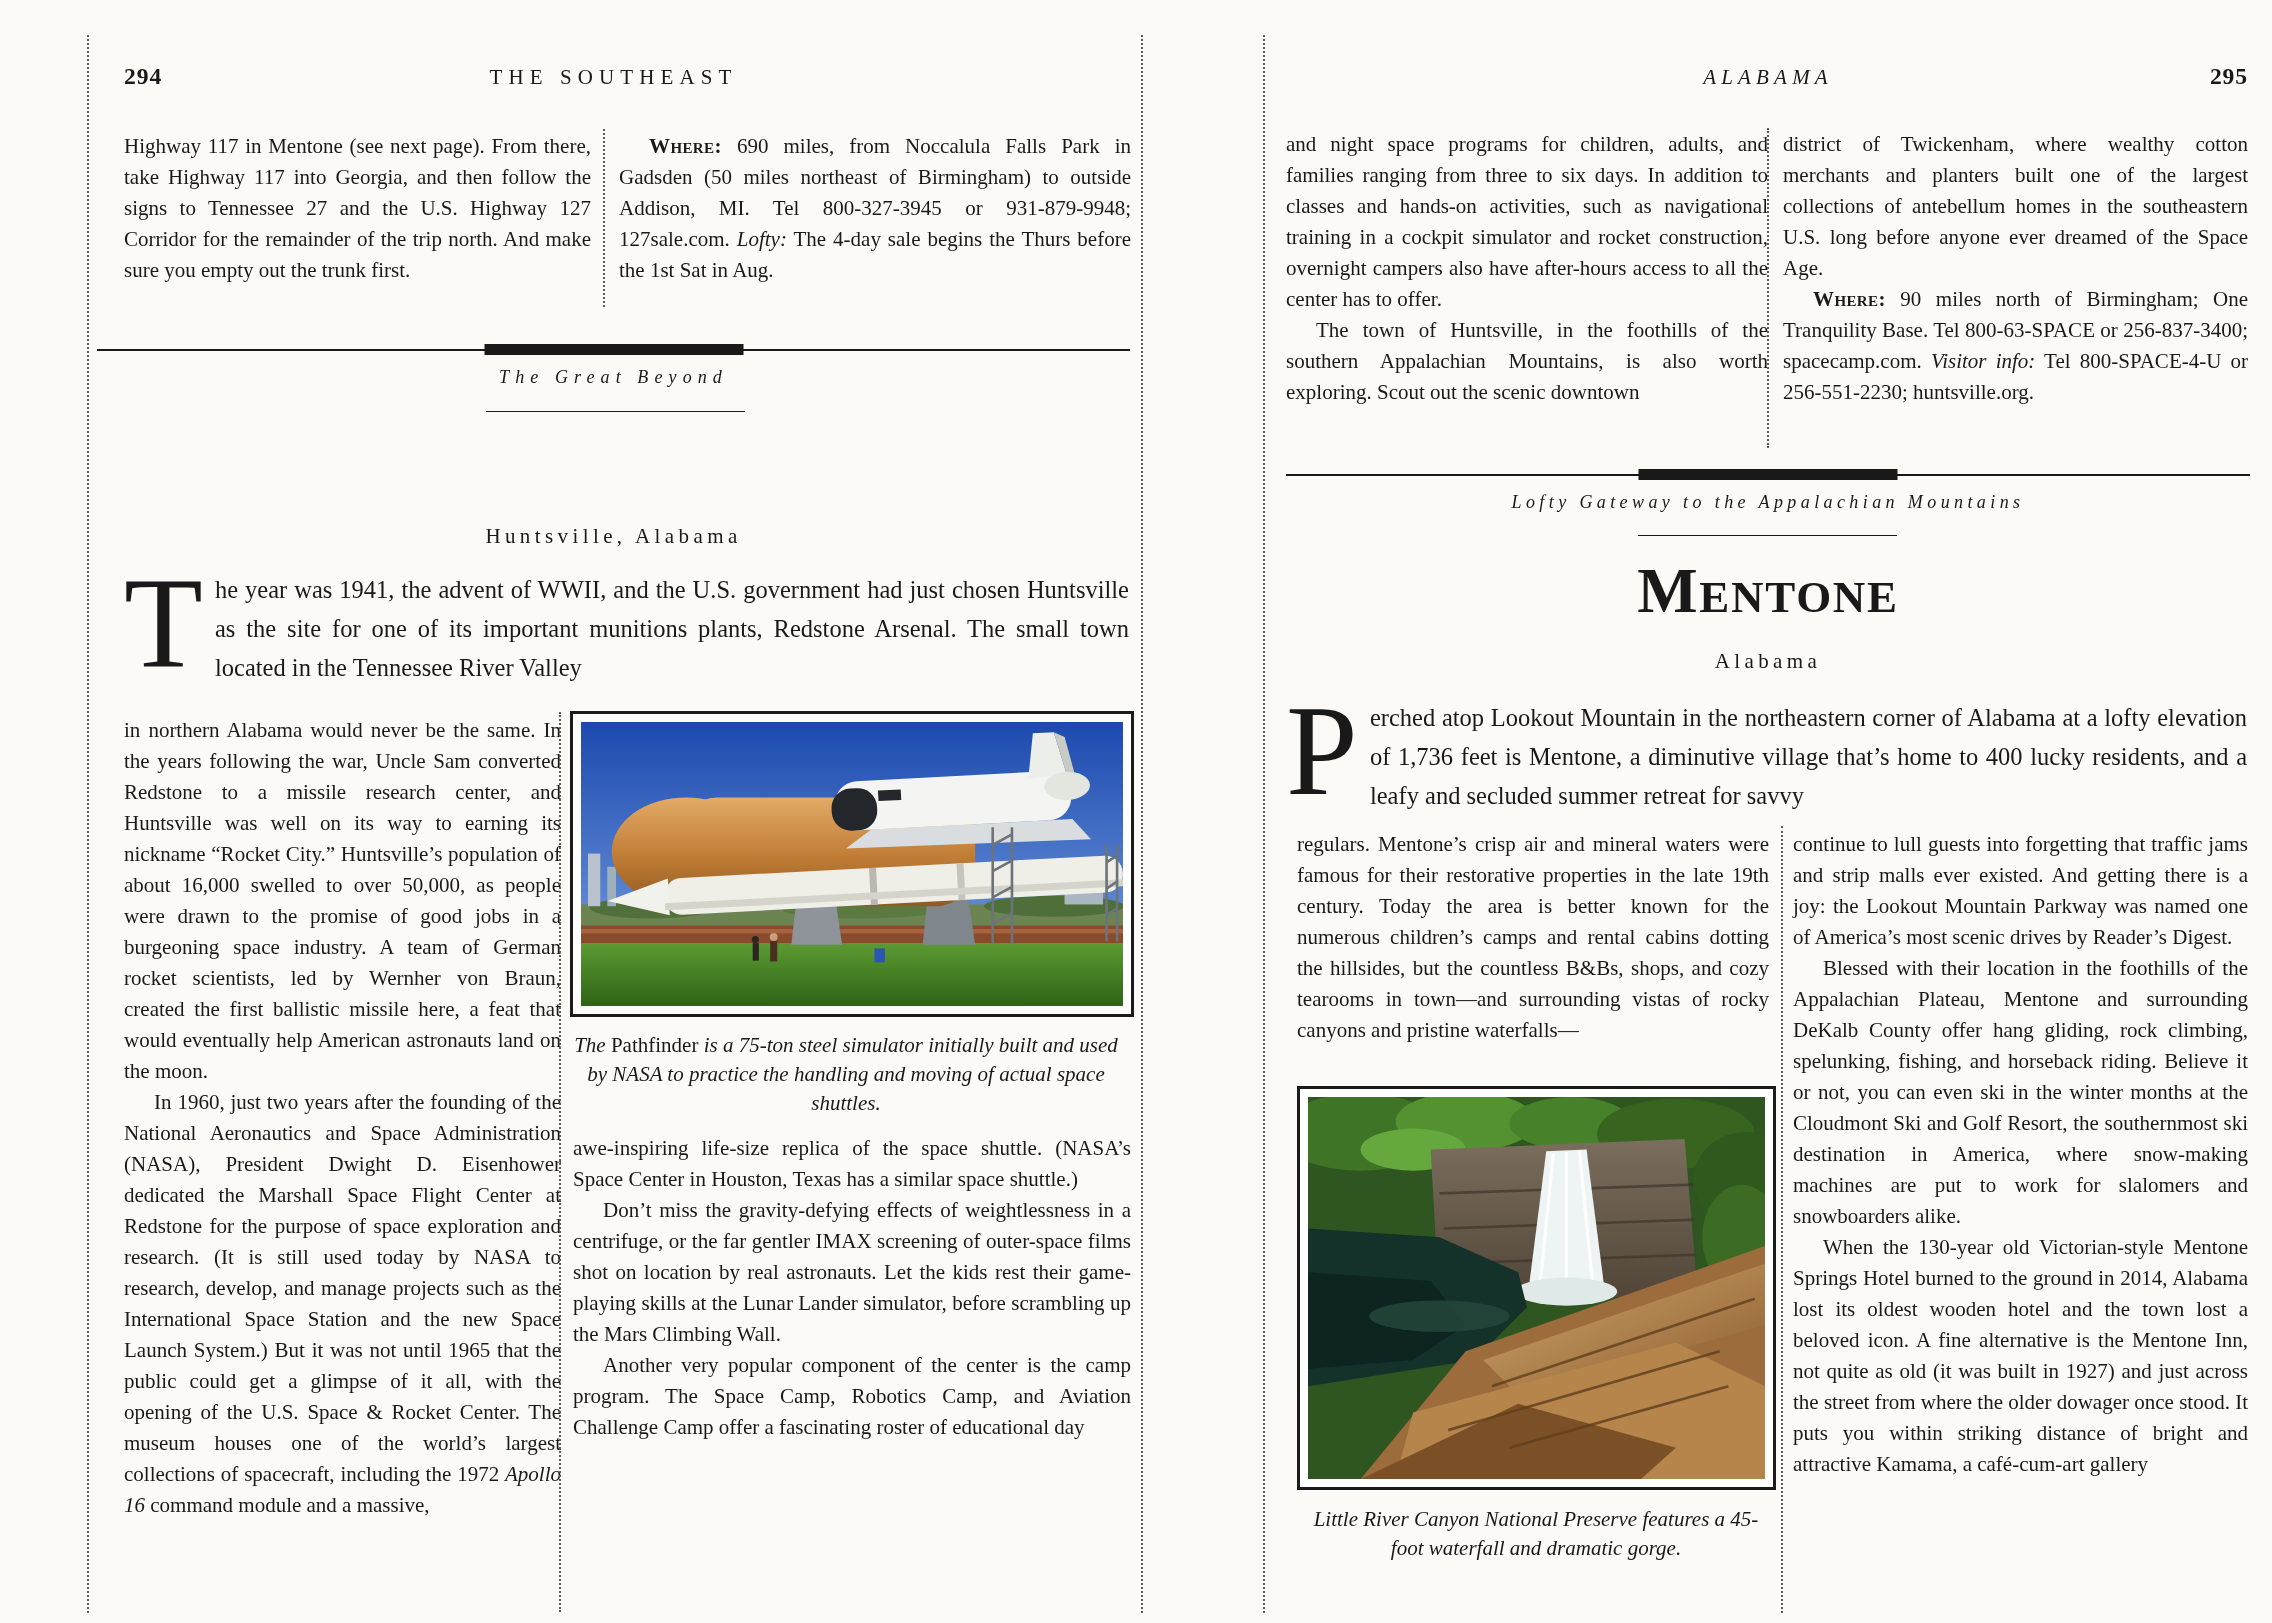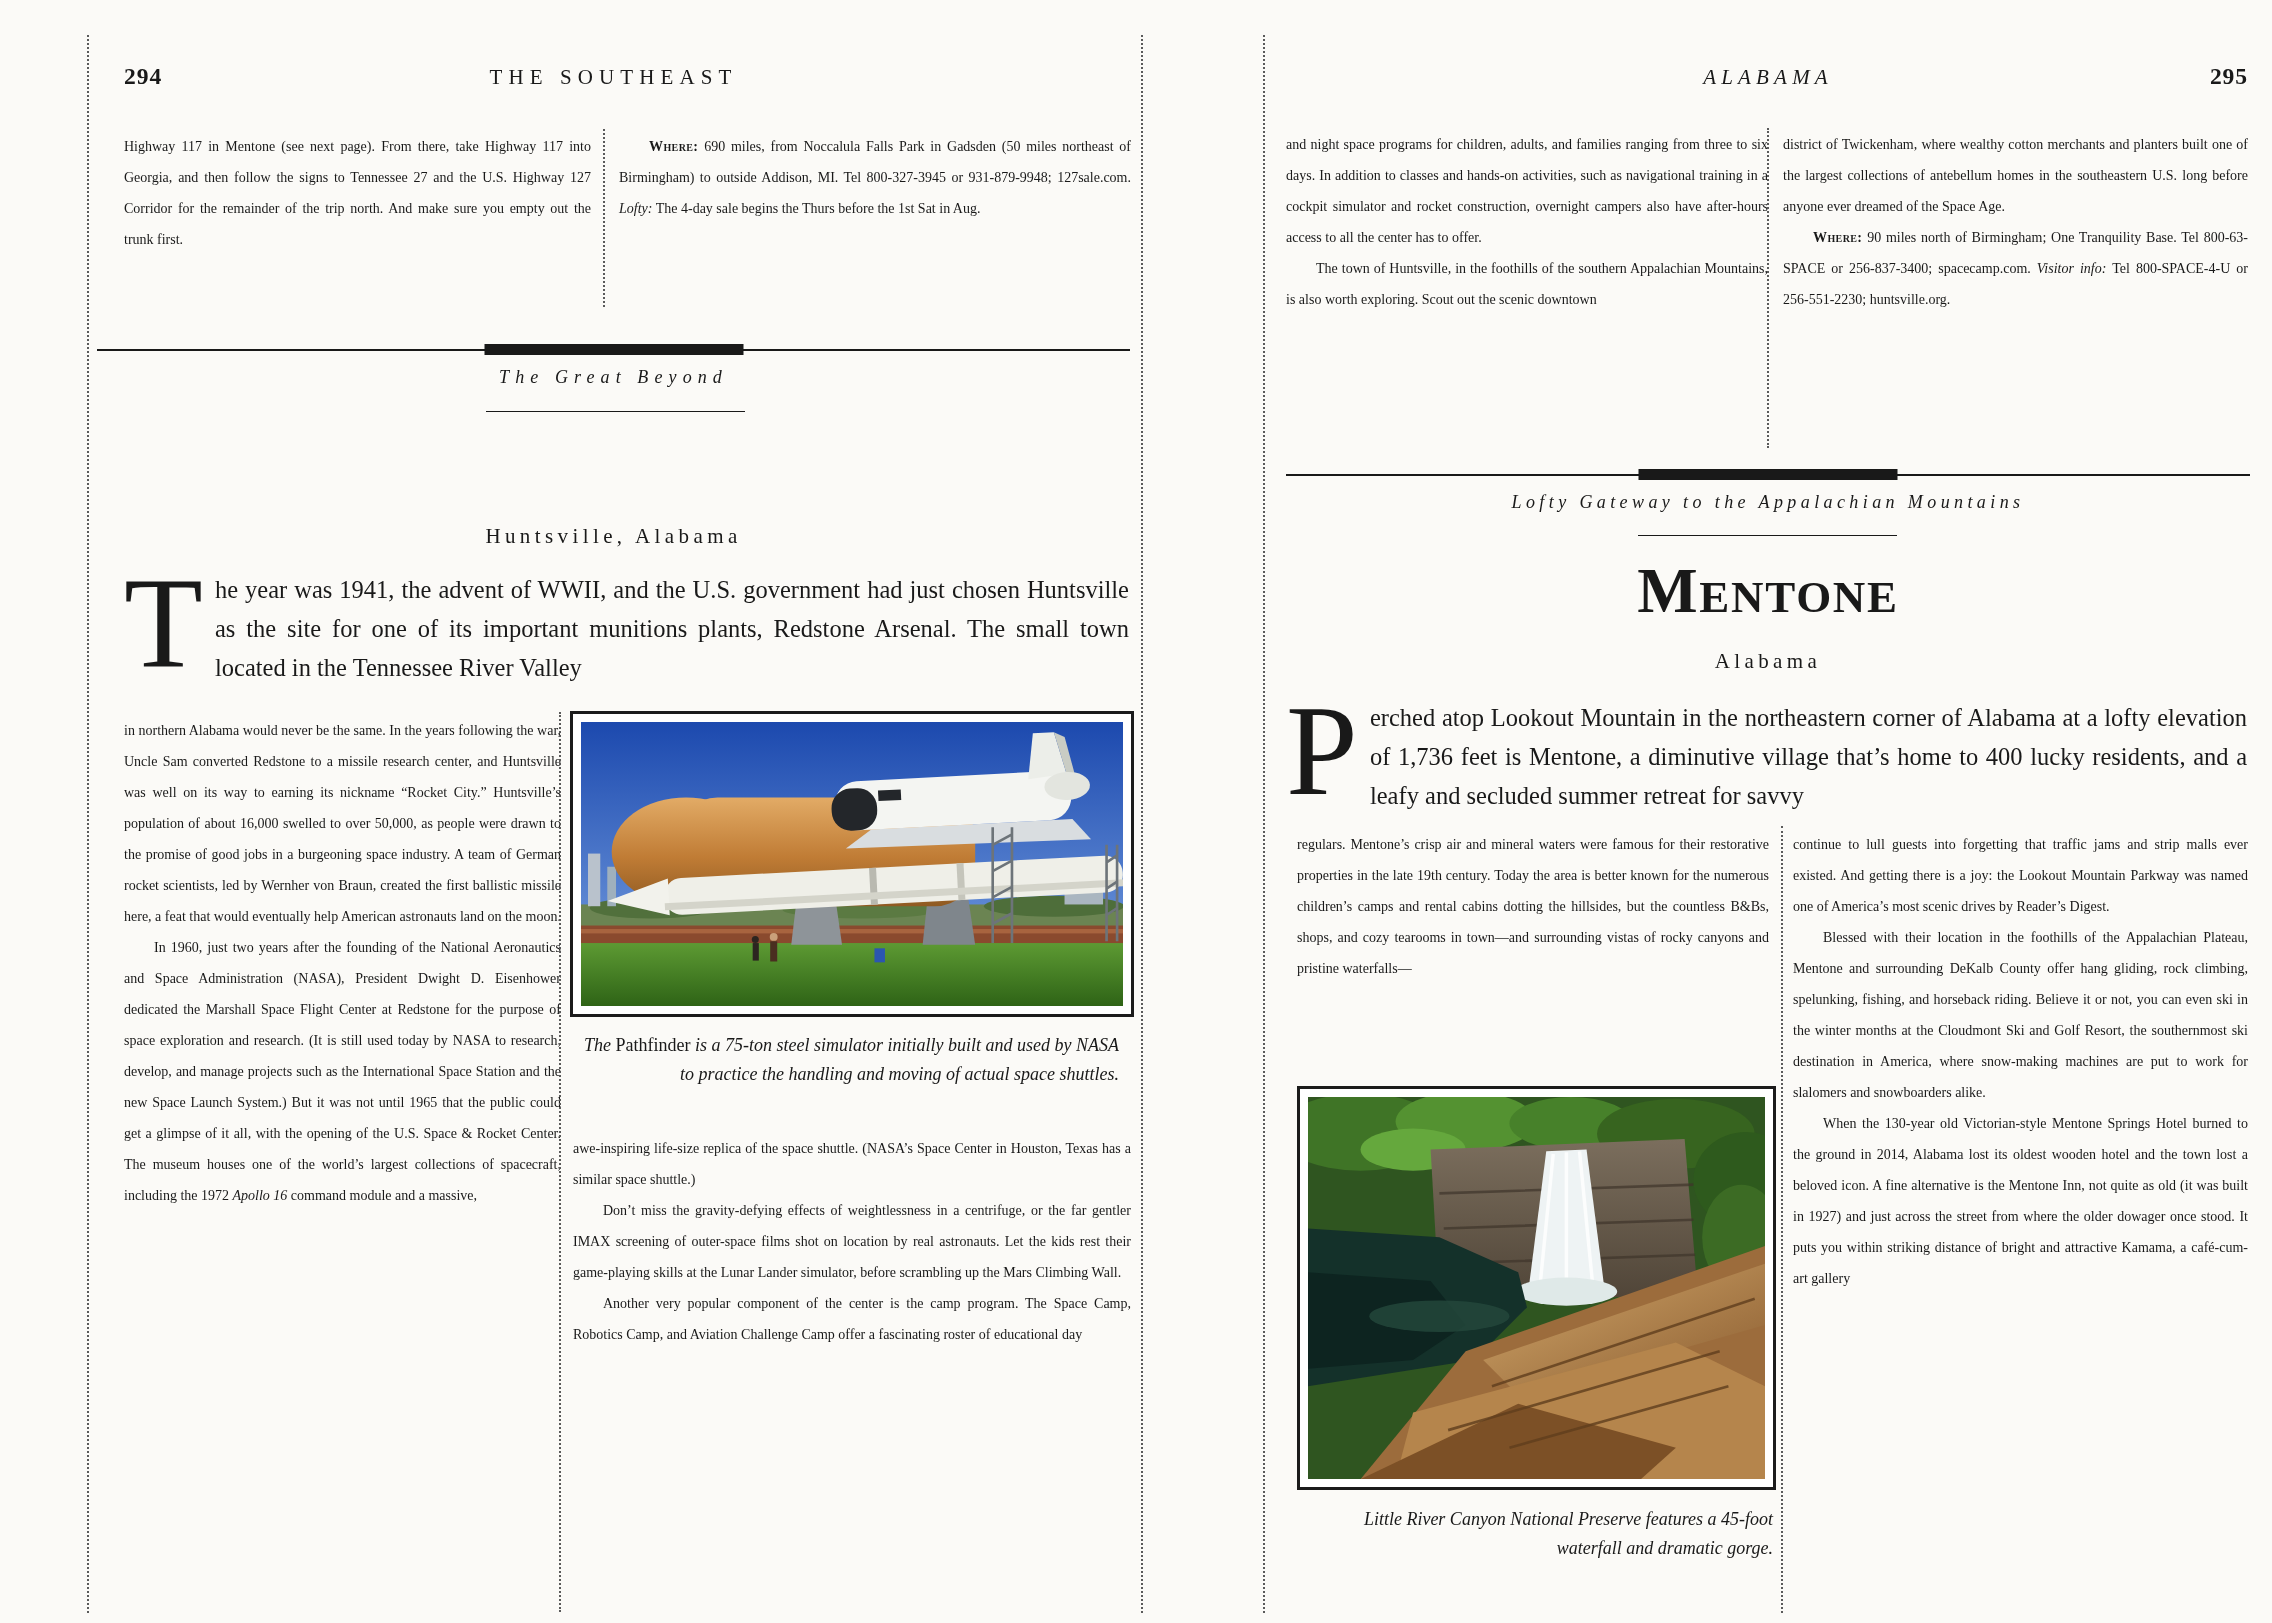--- a/index.html
+++ b/index.html
@@ -2,37 +2,37 @@
 <html lang="en" style="font-size:14px"><head>
 <meta charset="utf-8">
 <style>
   html,body{margin:0;padding:0;background:#fbfaf7;}
   .spread{position:relative;width:2273px;height:1623px;background:#fbfaf7;
           font-family:"Liberation Serif","DejaVu Serif",serif;color:#191919;overflow:hidden;margin-left:47px;}
   .vdots{position:absolute;width:0;border-left:2.6px dotted #5a5a5a;}
   .pnum{position:absolute;font-weight:bold;font-size:23.6px;letter-spacing:0.9px;}
   .runhead{position:absolute;text-align:center;font-size:21px;letter-spacing:6.1px;}
   .runhead.ital{font-style:italic;letter-spacing:5.2px;}
-  .body{position:absolute;font-size:14px;line-height:31px;text-align:justify;}
+  .body{position:absolute;font-size:21px;line-height:31px;text-align:justify;}
   .body p{margin:0;}
   .body p.ind{text-indent:30px;}
   .sc{font-variant:small-caps;font-weight:bold;letter-spacing:0.4px;}
   .ital{font-style:italic;}
   .sep{position:absolute;border-top:2.6px solid #191919;}
   .sep .bar{position:absolute;left:50%;transform:translateX(-50%);top:-7px;width:259px;height:11.4px;background:#191919;}
   .kicker{position:absolute;text-align:center;font-style:italic;font-size:18px;letter-spacing:6.1px;}
   .krule{position:absolute;border-top:1.7px solid #191919;width:259px;}
   .title{position:absolute;text-align:center;font-weight:bold;font-variant:small-caps;
          font-size:65px;letter-spacing:1.7px;word-spacing:7px;}
   .subtitle{position:absolute;text-align:center;font-weight:normal;font-size:21px;letter-spacing:4.4px;}
   .intro{position:absolute;font-size:24.5px;line-height:39px;text-align:justify;}
   .dropcap{float:left;font-size:129px;line-height:96px;padding:5.2px 12.2px 0 0;}
   .photo-frame{position:absolute;border:3.5px solid #1b1b1b;background:#ffffff;padding:7.9px;box-sizing:border-box;}
   .photo-frame svg{display:block;width:100%;height:100%;}
-  .caption{position:absolute;font-size:18px;line-height:29px;font-style:italic;text-align:right;}
+  .caption{position:absolute;font-size:21px;line-height:29px;font-style:italic;text-align:center;}
   .caption .rom{font-style:normal;}
 </style>
 </head>
 <body>
 
 <div class="spread">
 
   <div class="vdots" style="left:40px;top:35px;height:1578px"></div>
   <div class="vdots" style="left:1094px;top:35px;height:1578px"></div>
   <div class="vdots" style="left:1216px;top:35px;height:1578px"></div>

